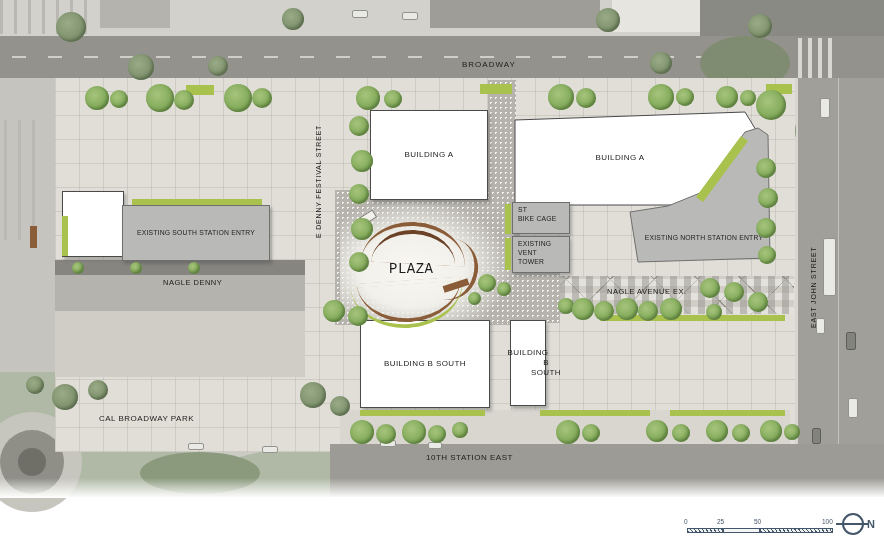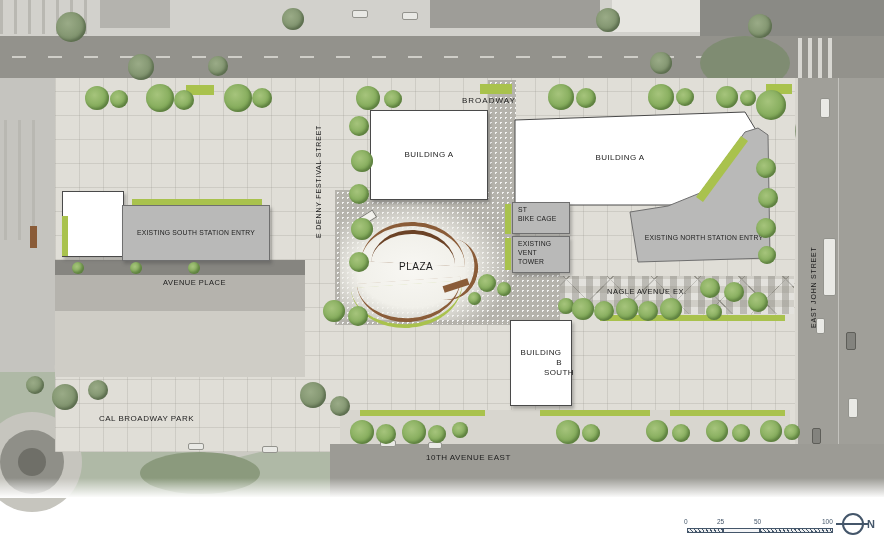--- a/index.html
+++ b/index.html
@@ -167,44 +167,47 @@
     </span>
   </div>
   <div class="bldg gray" style="left:512px;top:236px;width:58px;height:37px;align-items:flex-start;justify-content:flex-start;">
     <span class="slbl" style="position:static;padding:3px 0 0 5px;text-align:left;">
       <span style="position:static;display:block;">EXISTING</span>
       <span style="position:static;display:block;">VENT</span>
       <span style="position:static;display:block;">TOWER</span>
     </span>
   </div>
 
-  <div class="bldg" style="left:510px;top:320px;width:62px;height:86px;">
+  <div class="bldg" style="left:360px;top:320px;width:130px;height:88px;">
+    <span class="lbl">BUILDING B SOUTH</span>
+  </div>
+  <div class="bldg" style="left:510px;top:320px;width:36px;height:86px;">
     <span class="lbl">
       <span style="position:static;display:block;">BUILDING</span>
       <span style="position:static;display:block;margin-left:36px;">B SOUTH</span>
     </span>
   </div>
 
   <div class="bench arc-top" style="left:362px;top:222px;width:104px;height:42px;transform:rotate(3deg);"></div>
   <div class="bench arc-top" style="left:372px;top:230px;width:84px;height:34px;transform:rotate(3deg);border-top-color:#6b4226;"></div>
   <div class="bench arc-right" style="left:420px;top:238px;width:58px;height:62px;transform:rotate(14deg);"></div>
   <div class="bench arc-bot g" style="left:352px;top:284px;width:112px;height:44px;transform:rotate(-4deg);"></div>
   <div class="bench arc-bot" style="left:358px;top:280px;width:104px;height:42px;transform:rotate(-4deg);"></div>
   <div class="seat w" style="left:360px;top:213px;width:16px;height:9px;transform:rotate(-32deg);"></div>
   <div class="seat" style="left:443px;top:282px;width:26px;height:7px;transform:rotate(-18deg);"></div>
   <div class="seat" style="left:30px;top:226px;width:7px;height:22px;"></div>
 
-  <div class="maplabel" style="left:462px;top:60px;font-size:8px;letter-spacing:1px;margin-top:36px;">BROADWAY</div>
+  <div class="maplabel" style="left:462px;top:60px;font-size:8px;letter-spacing:1px;">BROADWAY</div>
   <div class="vlabel" style="left:315px;top:112px;height:126px;">E DENNY FESTIVAL STREET</div>
-  <div class="maplabel" style="left:163px;top:278px;">AVENUE PLACE</div>
+  <div class="maplabel" style="left:163px;top:278px;">NAGLE DENNY</div>
   <div class="maplabel" style="left:607px;top:287px;">NAGLE AVENUE EX.</div>
   <div class="vlabel" style="left:810px;top:252px;height:76px;">EAST JOHN STREET</div>
-  <div class="maplabel" style="left:426px;top:453px;font-size:8px;z-index:45;">10TH AVENUE EAST</div>
+  <div class="maplabel" style="left:426px;top:453px;font-size:8px;z-index:45;">10TH STATION EAST</div>
   <div class="maplabel" style="left:99px;top:414px;font-size:8px;">CAL BROADWAY PARK</div>
-  <div class="maplabel" style="left:399px;top:261px;font-size:10px;z-index:30;">PLAZA</div>
+  <div class="maplabel" style="left:389px;top:261px;font-size:14px;z-index:30;font-family:Liberation Mono, monospace;">PLAZA</div>
 
   <div class="scalenum" style="left:684px;top:518px;">0</div>
   <div class="scalenum" style="left:717px;top:518px;">25</div>
   <div class="scalenum" style="left:754px;top:518px;">50</div>
   <div class="scalenum" style="left:822px;top:518px;">100</div>
   <div class="scaleseg hatch" style="left:687px;top:528px;width:36px;"></div>
   <div class="scaleseg plain" style="left:723px;top:528px;width:37px;"></div>
   <div class="scaleseg hatch" style="left:760px;top:528px;width:73px;"></div>
   <div class="north-circle" style="left:842px;top:513px;"></div>
   <div class="north-line" style="left:836px;top:523px;width:32px;"></div>

